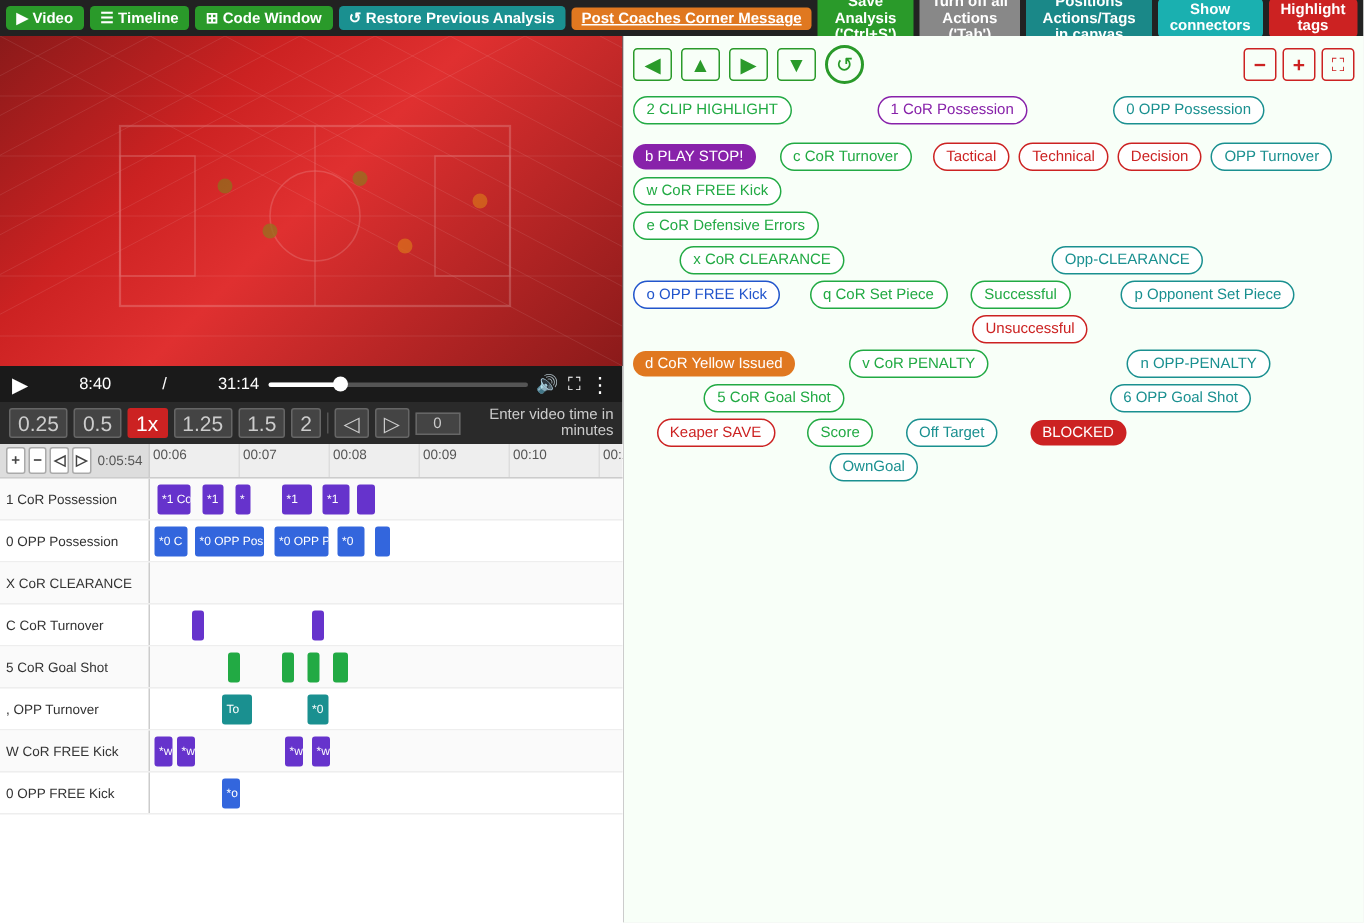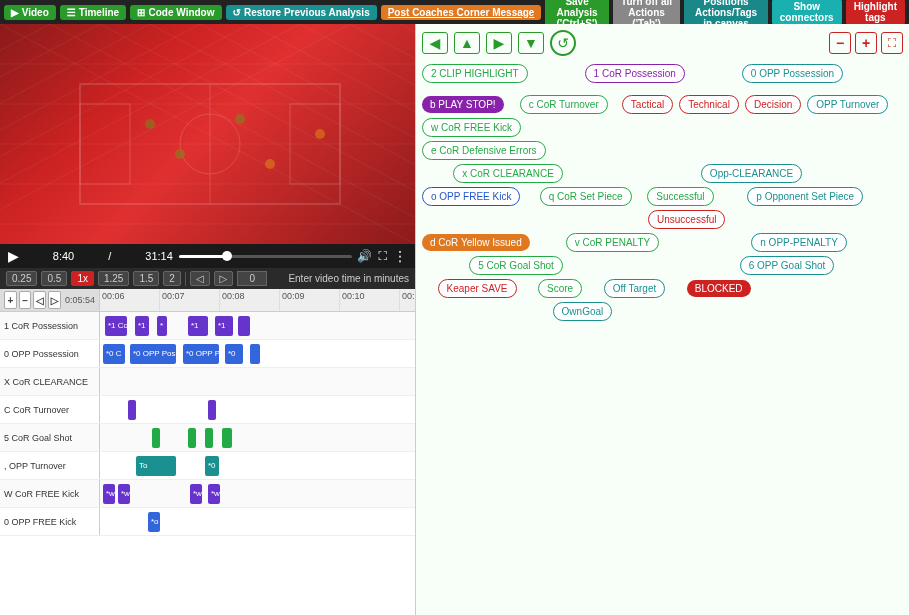--- a/index.html
+++ b/index.html
@@ -59,21 +59,21 @@
     }
     .vol-btn { color: #fff; font-size: 12px; cursor: pointer; }
     .fullscreen-btn { color: #fff; font-size: 12px; cursor: pointer; }
     .more-btn { color: #fff; font-size: 14px; cursor: pointer; }
 
     .speed-controls {
       background: #2a2a2a; padding: 3px 6px; display: flex; align-items: center; gap: 4px;
     }
     .speed-btn {
       padding: 1px 5px; background: #444; color: #ccc; border: 1px solid #666;
-      border-radius: 2px; cursor: pointer; font-size: 10px;
+      border-radius: 2px; cursor: pointer; font-size: 14px;
     }
     .speed-btn.active { background: #cc2222; color: #fff; border-color: #cc2222; }
     .speed-divider { width: 1px; height: 14px; background: #555; }
     .time-input {
       background: #444; color: #ccc; border: 1px solid #666; padding: 1px 4px;
       font-size: 10px; width: 30px; text-align: center;
     }
     .time-input-label { color: #ccc; font-size: 10px; flex: 1; text-align: right; }
 
     
@@ -363,21 +363,21 @@
           <div class="tl-event ev-green" style="left:52px;width:8px;"></div>
           <div class="tl-event ev-green" style="left:88px;width:8px;"></div>
           <div class="tl-event ev-green" style="left:105px;width:8px;"></div>
           <div class="tl-event ev-green" style="left:122px;width:10px;"></div>
         </div>
       </div>
 
       <div class="tl-row">
         <div class="tl-label">, OPP Turnover</div>
         <div class="tl-track">
-          <div class="tl-event ev-teal" style="left:36px;width:40px;">To</div>
+          <div class="tl-event ev-teal" style="left:48px;width:20px;">To</div>
           <div class="tl-event ev-teal" style="left:105px;width:14px;">*0</div>
         </div>
       </div>
 
       <div class="tl-row">
         <div class="tl-label">W CoR FREE Kick</div>
         <div class="tl-track">
           <div class="tl-event ev-purple" style="left:3px;width:12px;">*w</div>
           <div class="tl-event ev-purple" style="left:18px;width:12px;">*w</div>
           <div class="tl-event ev-purple" style="left:90px;width:12px;">*w</div>

